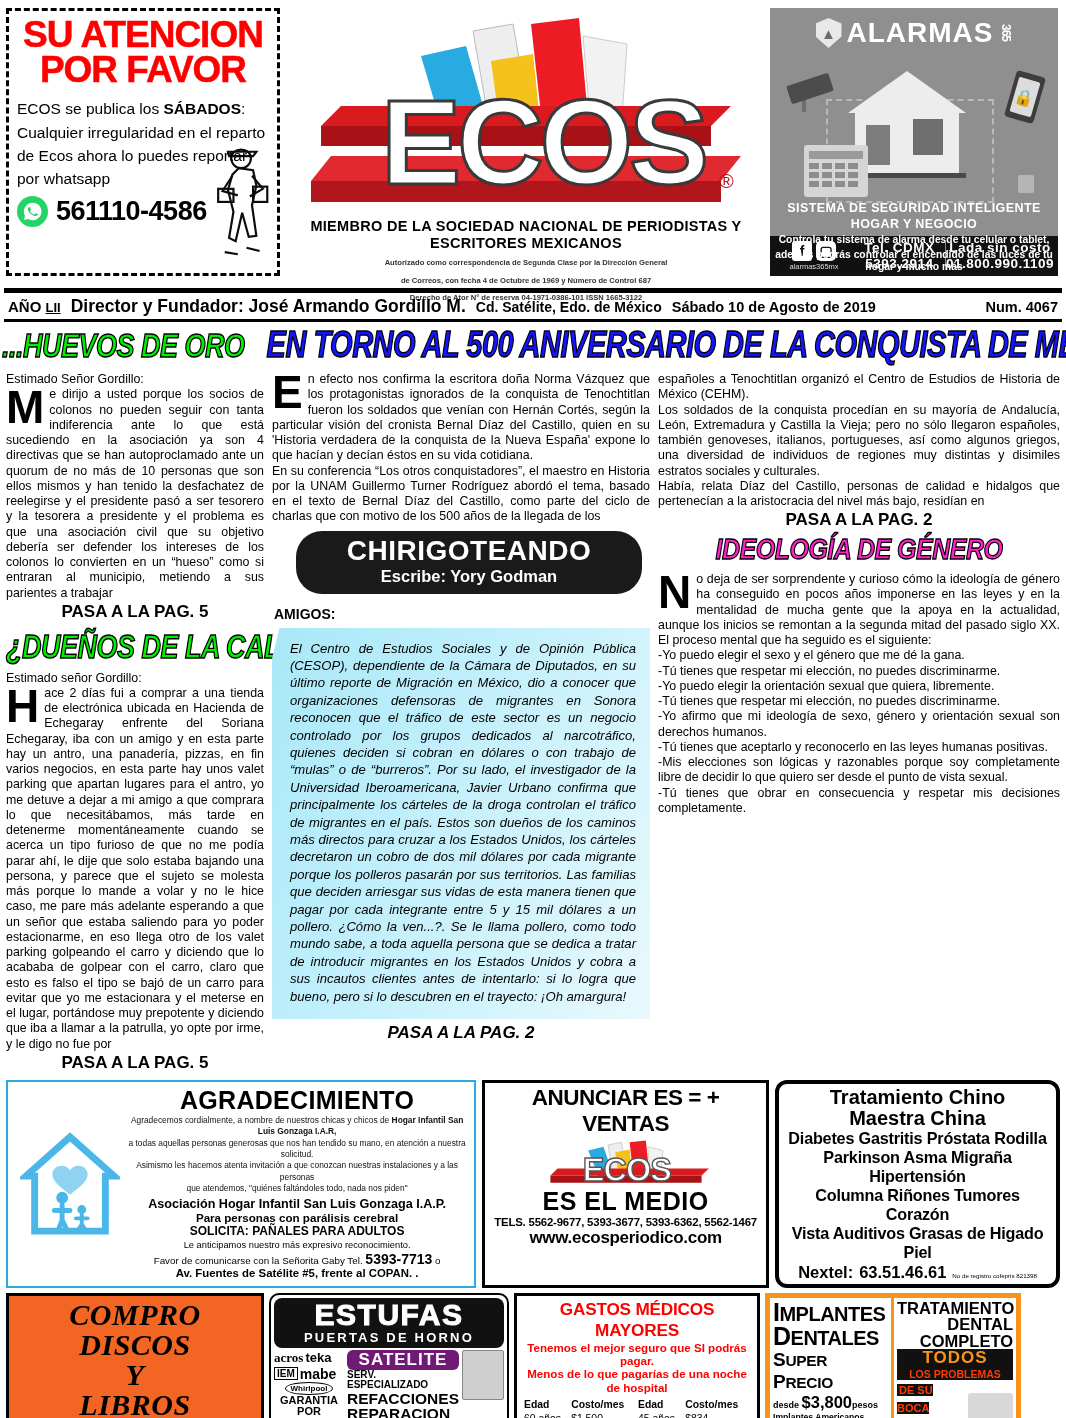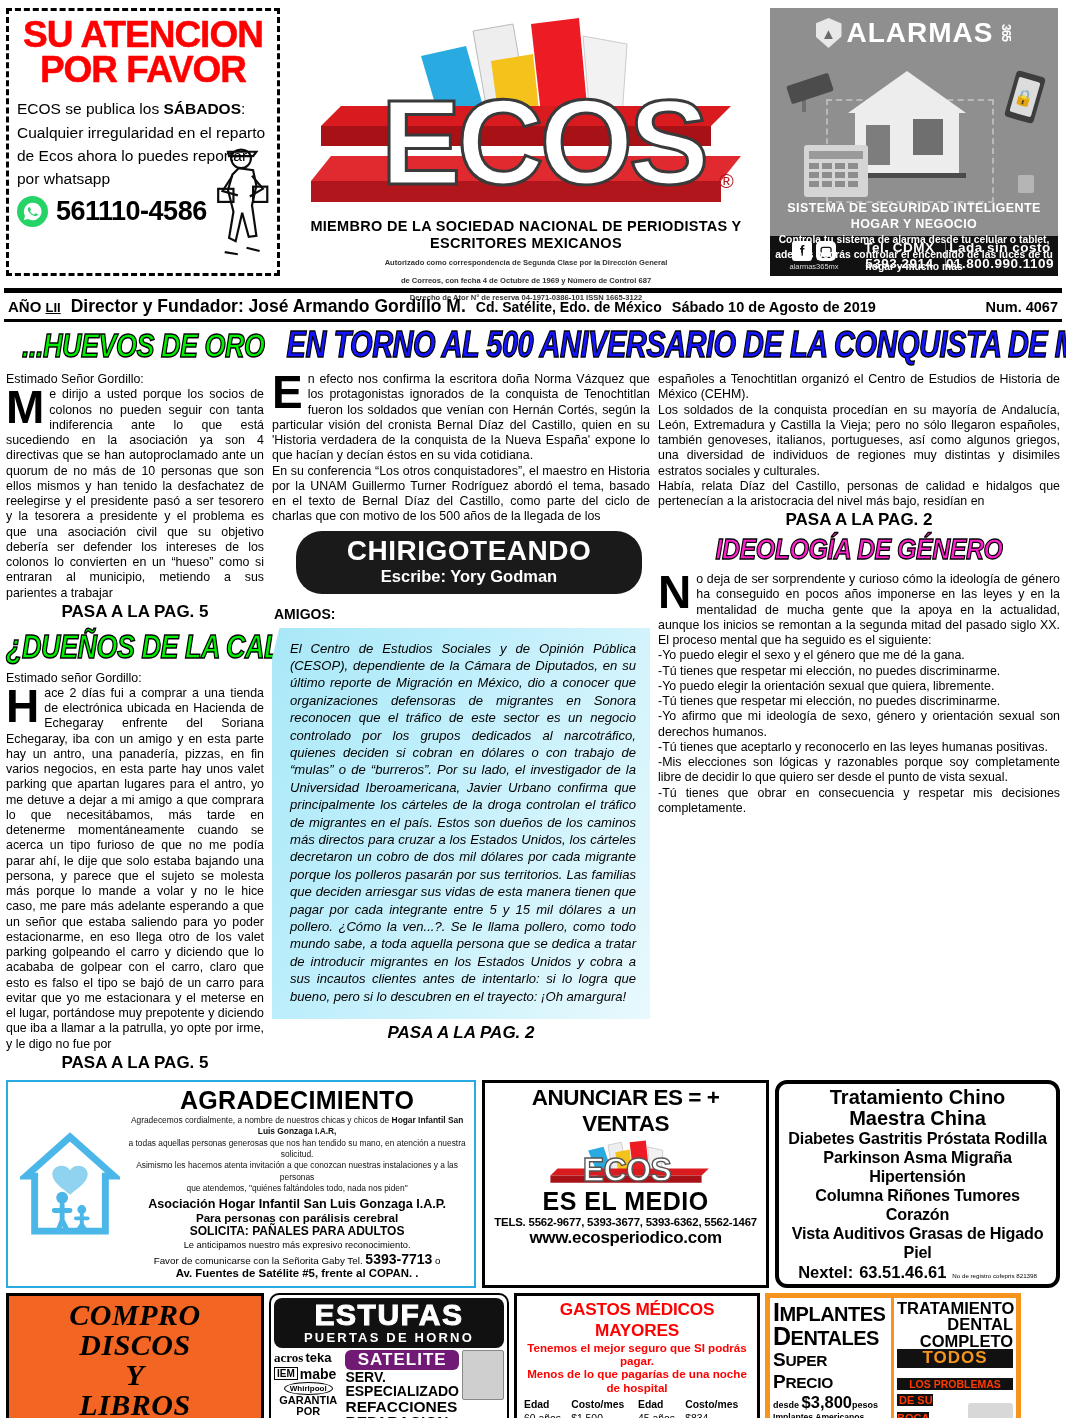--- a/index.html
+++ b/index.html
@@ -91,21 +91,21 @@
   .inforow { display:flex; align-items:baseline; padding: 3px 8px 2px 8px; font-weight: bold; gap: 10px;}
   .inforow .ano { font-size: 15px; }
   .inforow .ano .rom { font-size: 13px; text-decoration: underline;}
   .inforow .dir { font-size: 17.5px; flex: 0 0 auto; }
   .inforow .city { font-size: 14px; }
   .inforow .date { font-size: 14.5px; }
   .inforow .num { font-size: 14.5px; margin-left:auto; }
   .rule-thin { height: 3px; background:#000; margin: 0 4px 0 4px; }
 
   
-  .headrow { display:flex; align-items:flex-end; padding: 4px 6px 0 22px; height: 44px;}
+  .headrow { display:flex; align-items:flex-end; padding: 4px 6px 0 2px; height: 44px;}
   .hl-green {
     color: #00ee00; font-size: 27px; font-weight: bold; font-style: italic;
     -webkit-text-stroke: 1.2px #000;
     letter-spacing: -0.5px; white-space: nowrap;
     transform: scaleY(1.25); transform-origin: bottom left;
   }
   .hl-blue {
     color: #1414ff; font-size: 29px; font-weight: bold; font-style: italic;
     -webkit-text-stroke: 1.1px #000;
     letter-spacing: -0.5px; white-space: nowrap; margin-left: 22px;
@@ -192,21 +192,21 @@
 
   .ad-estufas { width: 240px; border:2px solid #000; border-radius:10px; padding: 3px; }
   .est-top { background:#111; border-radius: 8px; text-align:center; padding: 2px 4px 3px 4px;}
   .est-t1 { color:#fff; font-size: 30px; font-weight:bold; letter-spacing:1.5px; line-height:1.0; -webkit-text-stroke:1px #fff;}
   .est-t2 { color:#fff; font-size: 13px; font-weight:bold; letter-spacing: 2.2px; }
   .est-brands { display:flex; gap:3px; margin-top:2px; font-size: 9px;}
   .est-bcol { width: 86px; }
   .brand-row { display:flex; align-items:center; gap:2px; }
   .bx { border:1.5px solid #000; font-weight:bold; font-size:10px; padding:0 2px; }
   .est-sat { background:#701a75; color:#fff; font-size: 17px; font-weight:bold; text-align:center; border-radius:6px; letter-spacing:1px; }
-  .est-serv { font-size: 14px; font-weight:bold; line-height:1.05; }
+  .est-serv { font-size: 10px; font-weight:bold; line-height:1.05; }
   .est-red { font-size: 15.5px; font-weight:bold; line-height:1.0;}
   .est-gar { font-size: 11px; font-weight:bold; line-height:1.05; text-align:center;}
   .stove { width: 42px; height: 50px; background:#cfcfcf; border:1px solid #888; border-radius:2px;}
 
   .ad-gastos { width: 246px; border:3px solid #000; padding: 3px 5px; }
   .gm-h { color:#ff0000; font-size: 17.2px; font-weight:bold; text-align:center; letter-spacing:-0.2px;}
   .gm-s { color:#ff0000; font-size: 11.6px; font-weight:bold; text-align:center; line-height:1.15;}
   .gm-tbl { width:100%; font-size: 10.4px; margin-top:3px; }
   .gm-tbl th { font-weight:bold; text-align:left; padding-bottom:1px;}
   .gm-tbl td { padding: 0.5px 0; }
@@ -218,21 +218,21 @@
   .impl-t { font-size: 20px; font-weight:bold; line-height:0.98; letter-spacing:-0.5px;}
   .impl-t .cap { font-size: 25px; }
   .impl-sp { font-size: 15.5px; font-weight:bold; letter-spacing:-0.3px;}
   .impl-sp .cap { font-size: 19px; }
   .impl-price { font-size: 9px; font-weight:bold; }
   .impl-price b { font-size: 16.5px; }
   .impl-amer { font-size: 8.6px; font-weight:bold; }
   .impl-eval { font-size: 10px; font-weight:bold; }
   .impl-r1 { font-size: 16.5px; font-weight:bold; text-align:right; line-height:1.0;}
   .impl-todos { background:#111; color:#f7941e; font-size: 17px; font-weight:bold; text-align:center; letter-spacing:1px; line-height:1.1;}
-  .impl-prob { background:#111; color:#ff3b00; font-size: 10.5px; font-weight:bold; text-align:center;margin-top:10px; }
+  .impl-prob { background:#111; color:#ff3b00; font-size: 10.5px; font-weight:bold; text-align:center; }
   .impl-boca { background:#111; color:#ff3b00; font-size: 11px; font-weight:bold; padding-left:2px;}
   .impl-solo { font-size: 9.5px; font-weight:bold;}
   .impl-amt { font-size: 15.5px; font-weight:bold;}
   .teethimg { width: 46px; height: 40px; background:#cfcfcf; border-radius:3px;}
   .faceimg { width: 54px; height: 52px; background:#d8d8d8; border-radius:3px;}
 </style>
 </head>
 <body>
 
 <div class="page">

